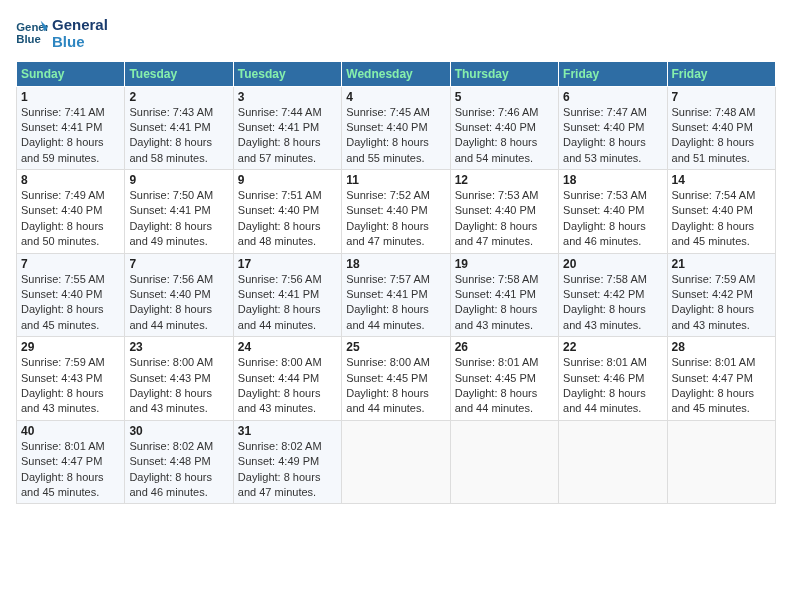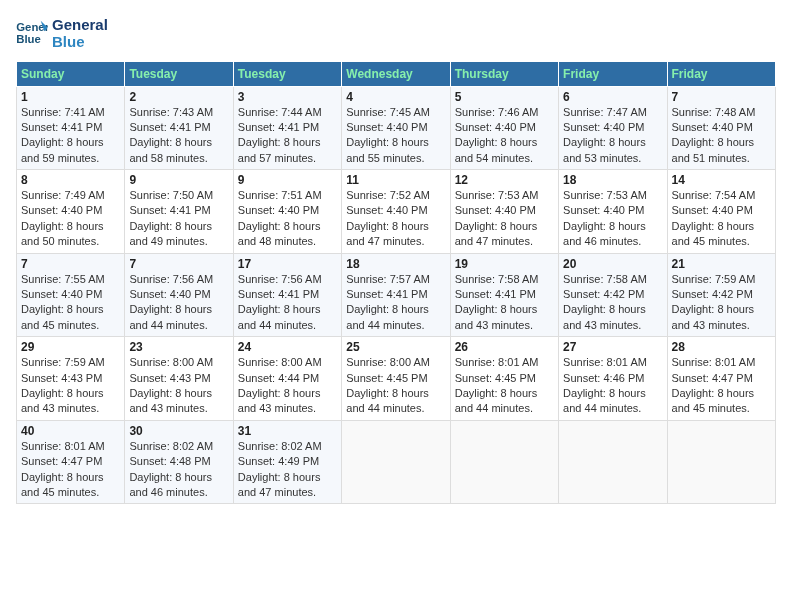--- a/index.html
+++ b/index.html
@@ -146,21 +146,21 @@
           <td><span class="day-num">19</span><span class="cell-text">Sunrise: 7:58 AM<br>Sunset: 4:41 PM<br>Daylight: 8 hours and 43 minutes.</span></td>
           <td><span class="day-num">20</span><span class="cell-text">Sunrise: 7:58 AM<br>Sunset: 4:42 PM<br>Daylight: 8 hours and 43 minutes.</span></td>
           <td><span class="day-num">21</span><span class="cell-text">Sunrise: 7:59 AM<br>Sunset: 4:42 PM<br>Daylight: 8 hours and 43 minutes.</span></td>
         </tr>
         <tr>
           <td><span class="day-num">29</span><span class="cell-text">Sunrise: 7:59 AM<br>Sunset: 4:43 PM<br>Daylight: 8 hours and 43 minutes.</span></td>
           <td><span class="day-num">23</span><span class="cell-text">Sunrise: 8:00 AM<br>Sunset: 4:43 PM<br>Daylight: 8 hours and 43 minutes.</span></td>
           <td><span class="day-num">24</span><span class="cell-text">Sunrise: 8:00 AM<br>Sunset: 4:44 PM<br>Daylight: 8 hours and 43 minutes.</span></td>
           <td><span class="day-num">25</span><span class="cell-text">Sunrise: 8:00 AM<br>Sunset: 4:45 PM<br>Daylight: 8 hours and 44 minutes.</span></td>
           <td><span class="day-num">26</span><span class="cell-text">Sunrise: 8:01 AM<br>Sunset: 4:45 PM<br>Daylight: 8 hours and 44 minutes.</span></td>
-          <td><span class="day-num">27</span><span class="cell-text">Sunrise: 8:01 AM<br>Sunset: 4:46 PM<br>Daylight: 8 hours and 44 minutes.</span></td>
+          <td><span class="day-num">22</span><span class="cell-text">Sunrise: 8:01 AM<br>Sunset: 4:46 PM<br>Daylight: 8 hours and 44 minutes.</span></td>
           <td><span class="day-num">28</span><span class="cell-text">Sunrise: 8:01 AM<br>Sunset: 4:47 PM<br>Daylight: 8 hours and 45 minutes.</span></td>
         </tr>
         <tr>
           <td><span class="day-num">40</span><span class="cell-text">Sunrise: 8:01 AM<br>Sunset: 4:47 PM<br>Daylight: 8 hours and 45 minutes.</span></td>
           <td><span class="day-num">30</span><span class="cell-text">Sunrise: 8:02 AM<br>Sunset: 4:48 PM<br>Daylight: 8 hours and 46 minutes.</span></td>
           <td><span class="day-num">31</span><span class="cell-text">Sunrise: 8:02 AM<br>Sunset: 4:49 PM<br>Daylight: 8 hours and 47 minutes.</span></td>
           <td class="empty-cell"></td>
           <td class="empty-cell"></td>
           <td class="empty-cell"></td>
           <td class="empty-cell"></td>

